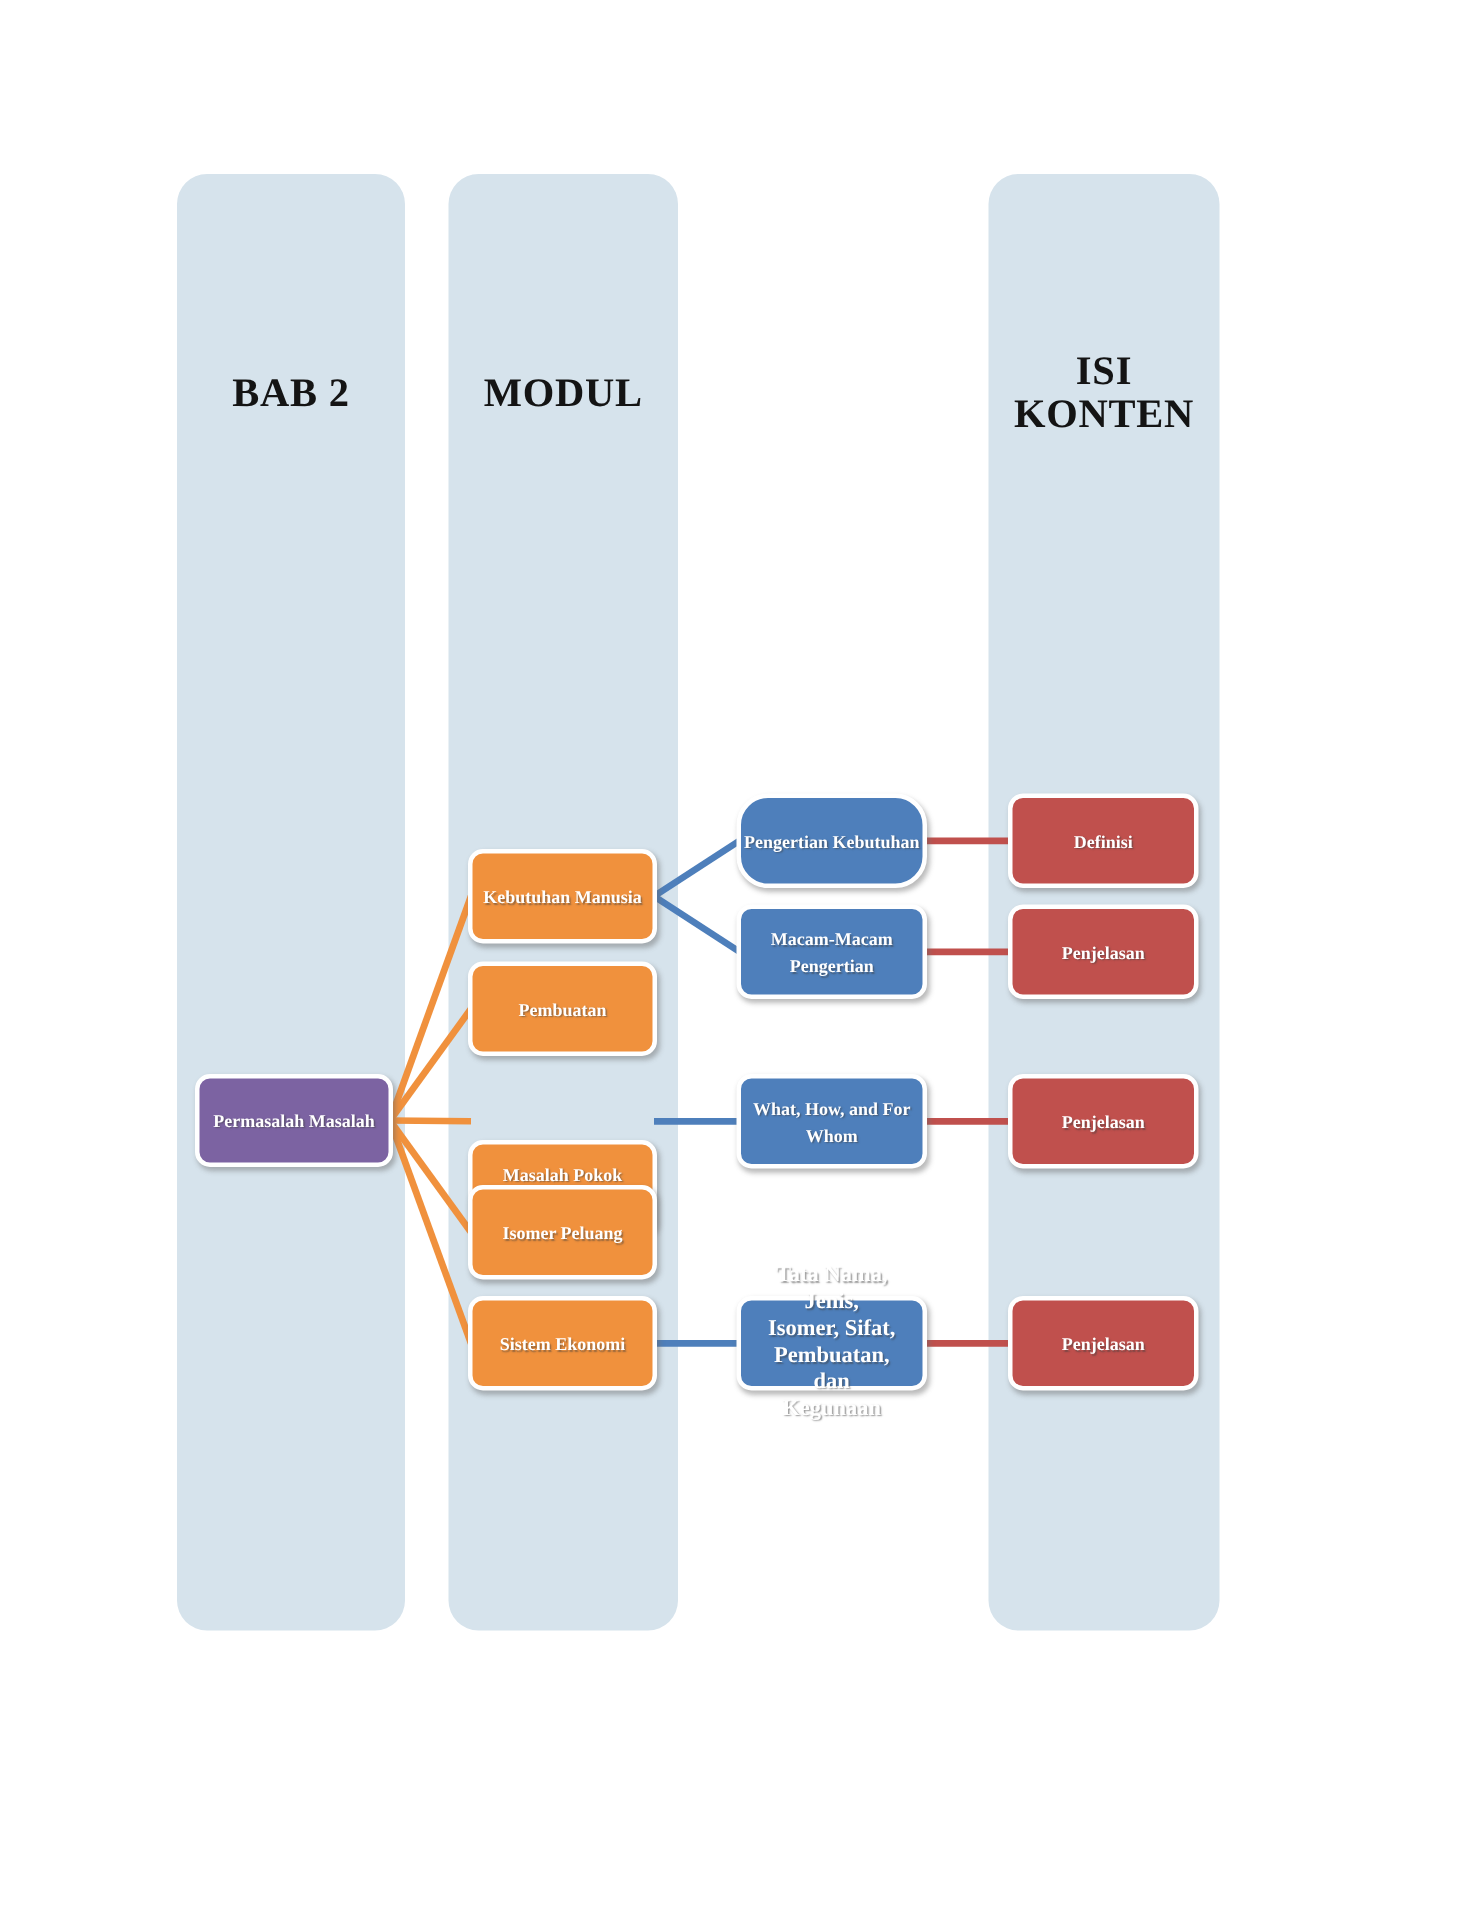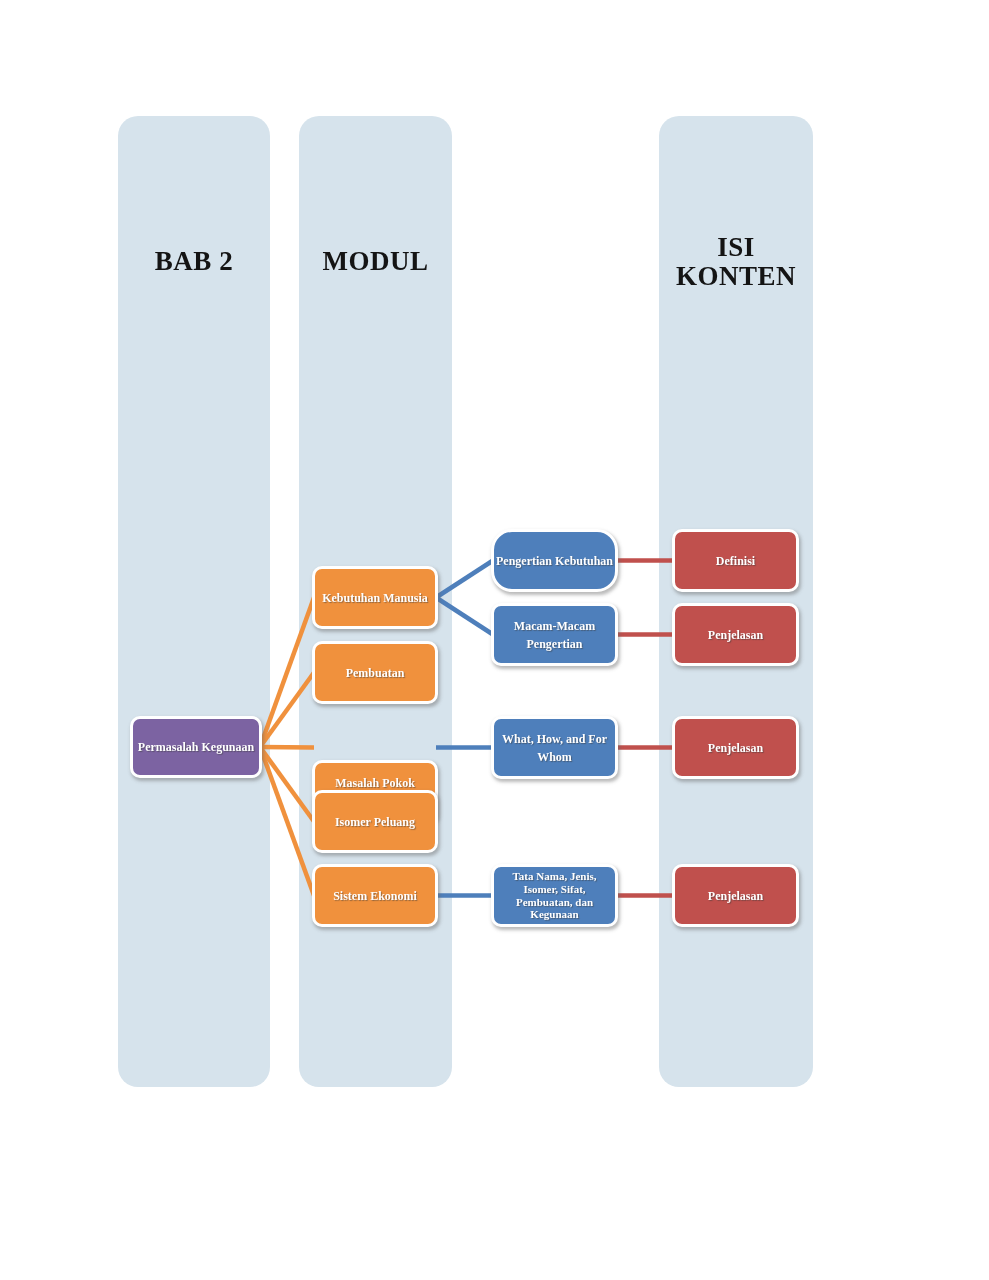--- a/index.html
+++ b/index.html
@@ -48,21 +48,21 @@
     font-size:12px;
     line-height:1.5;
     text-align:center;
     display:flex;
     align-items:center;
     justify-content:center;
     padding:0 2px;
     text-shadow:1px 1px 1px rgba(60,60,60,0.5);
   }
   .node.small{
-    font-size:11px;
+    font-size:15px;
     line-height:1.18;
     padding:0 18px;
   }
 </style>
 </head>
 <body>
 
 <div id="canvas">
 
   <div class="column" style="left: 118px; width: 152px; background: rgb(214, 227, 236);">
@@ -84,21 +84,21 @@
       <line x1="436" y1="597.5" x2="493" y2="560.5" stroke="#4E7FBB" stroke-width="4.5" stroke-linecap="butt"></line>
       <line x1="436" y1="597.5" x2="493" y2="634.5" stroke="#4E7FBB" stroke-width="4.5" stroke-linecap="butt"></line>
       <line x1="436" y1="747.5" x2="493" y2="747.5" stroke="#4E7FBB" stroke-width="4.5" stroke-linecap="butt"></line>
       <line x1="436" y1="895.5" x2="493" y2="895.5" stroke="#4E7FBB" stroke-width="4.5" stroke-linecap="butt"></line>
       <line x1="616" y1="560.5" x2="674" y2="560.5" stroke="#C0504D" stroke-width="4.5" stroke-linecap="butt"></line>
       <line x1="616" y1="634.5" x2="674" y2="634.5" stroke="#C0504D" stroke-width="4.5" stroke-linecap="butt"></line>
       <line x1="616" y1="747.5" x2="674" y2="747.5" stroke="#C0504D" stroke-width="4.5" stroke-linecap="butt"></line>
       <line x1="616" y1="895.5" x2="674" y2="895.5" stroke="#C0504D" stroke-width="4.5" stroke-linecap="butt"></line>
     </svg>
 
-  <div class="node" style="left: 130px; top: 716px; width: 132px; height: 62px; background: rgb(124, 99, 162);">Permasalah Kegunaan</div>
+  <div class="node" style="left: 130px; top: 716px; width: 132px; height: 62px; background: rgb(124, 99, 162);">Permasalah Masalah</div>
 
   <div class="node" style="left: 312px; top: 566px; width: 126px; height: 63px; background: rgb(240, 145, 61);">Kebutuhan Manusia</div>
 
   <div class="node" style="left: 312px; top: 641px; width: 126px; height: 63px; background: rgb(240, 145, 61);">Pembuatan</div>
 
   <div class="node" style="left: 312px; top: 716px; width: 126px; height: 63px; background: rgb(240, 145, 61); margin-top: 44px;">Masalah Pokok Ekonomi</div>
 
   <div class="node" style="left: 312px; top: 790px; width: 126px; height: 63px; background: rgb(240, 145, 61);">Isomer Peluang</div>
 
   <div class="node" style="left: 312px; top: 864px; width: 126px; height: 63px; background: rgb(240, 145, 61);">Sistem Ekonomi</div>

